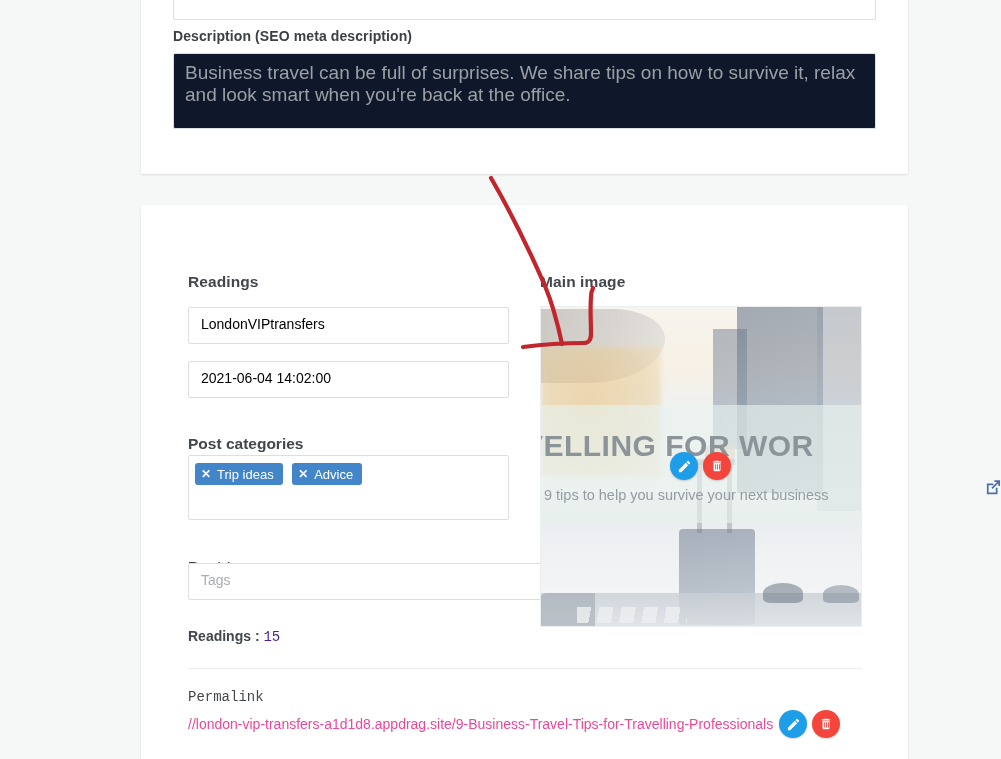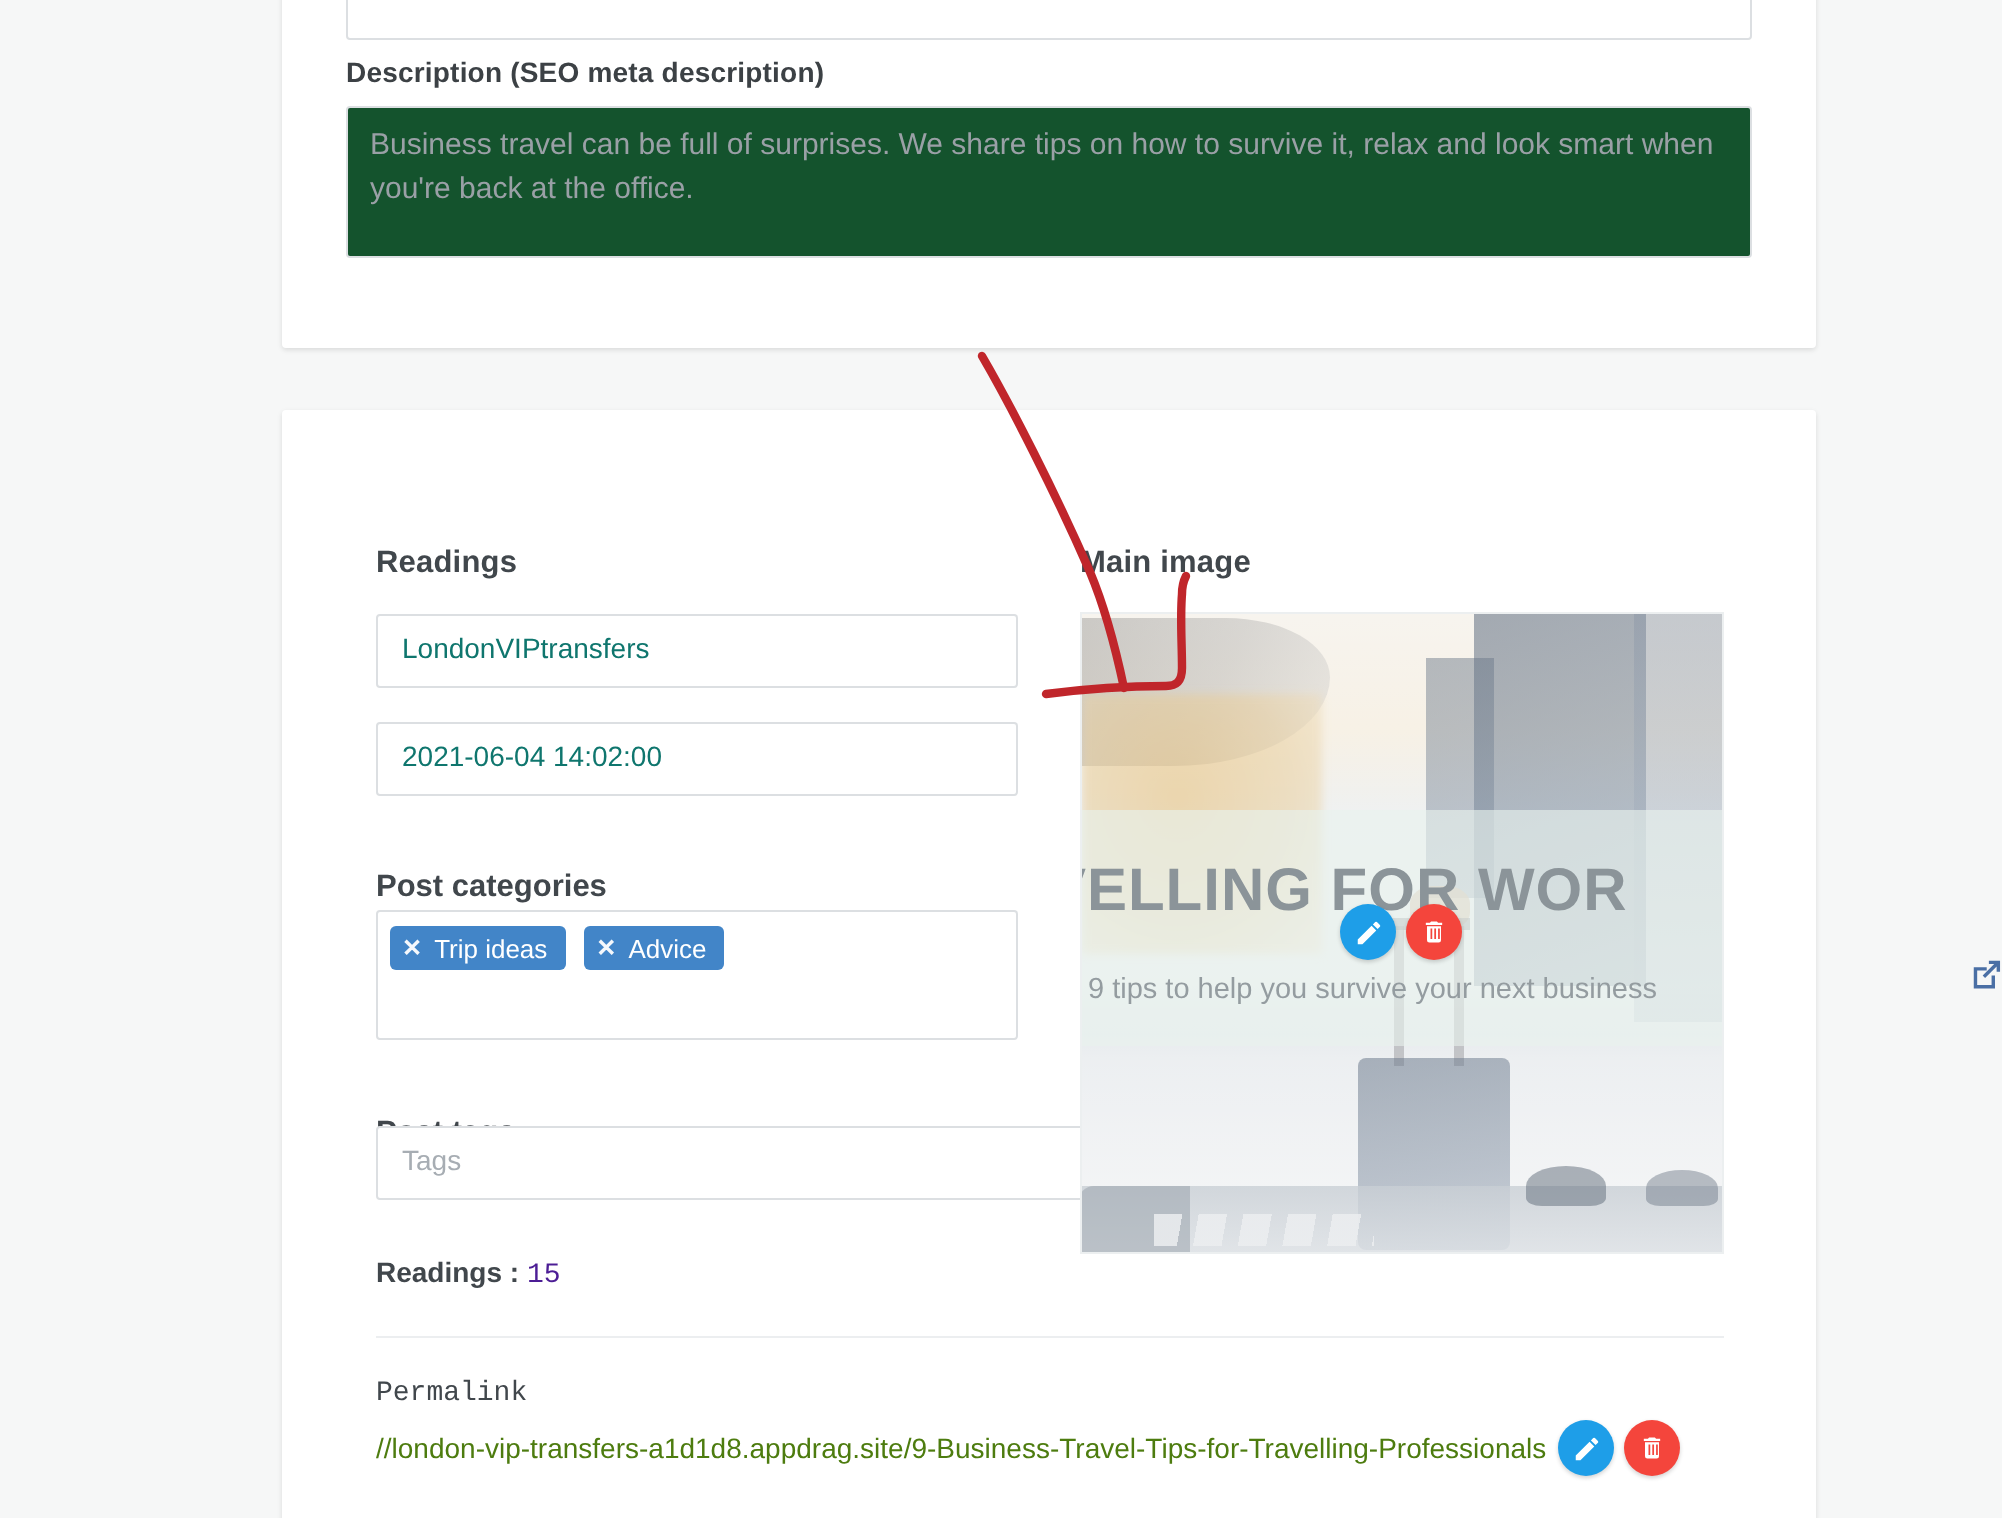--- a/index.html
+++ b/index.html
@@ -50,23 +50,23 @@
   }
   #seo-desc-label {
     position: absolute; left: 32px; top: 88px;
   }
   #seo-desc-box {
     position: absolute;
     left: 32px; top: 113px;
     width: 703px; height: 76px;
     border: 1px solid #dcdfe2;
     border-radius: 2px;
-    background: #14532d;
+    background: #0f172a;
     padding: 8px 11px;
-    font-size: 15px;
+    font-size: 19px;
     line-height: 22px;
     color: #9aa0a6;
     overflow: hidden;
     resize: none;
   }
 
   
   .section-title {
     position: absolute;
     font-size: 15.5px;
@@ -78,21 +78,21 @@
   #mainimage-title { left: 399px; top: 68px; }
 
   .txt-input {
     position: absolute;
     height: 37px;
     border: 1px solid #dcdfe2;
     border-radius: 2px;
     background: #fff;
     padding: 8px 12px;
     font-size: 14px;
-    color: #0f766e;
+    color: #000000;
     width: 321px;
     left: 47px;
     overflow: hidden;
     white-space: nowrap;
   }
   #inp-sitename { top: 102px; }
   #inp-datetime { top: 156px; }
 
   .sub-label {
     position: absolute;
@@ -318,21 +318,21 @@
     position: absolute;
     left: 47px; top: 484px;
     font-size: 14px;
     color: #41474c;
     font-family: Liberation Mono, monospace;
   }
   #permalink-url {
     position: absolute;
     left: 47px; top: 511px;
     font-size: 14px;
-    color: #4d7c0f;
+    color: #ec4899;
     text-decoration: none;
     white-space: nowrap;
     cursor: pointer;
   }
 
   
   #annotation {
     position: absolute;
     left: 0; top: 0;
     width: 1001px; height: 759px;

